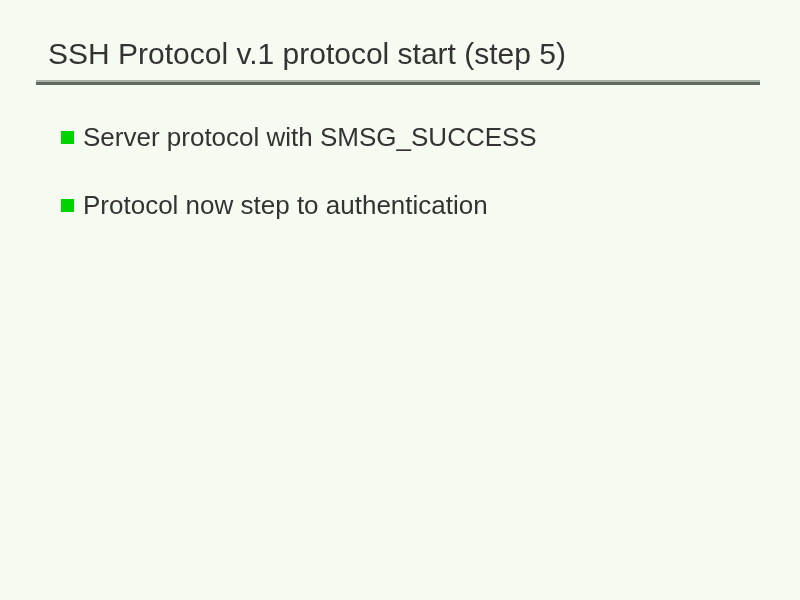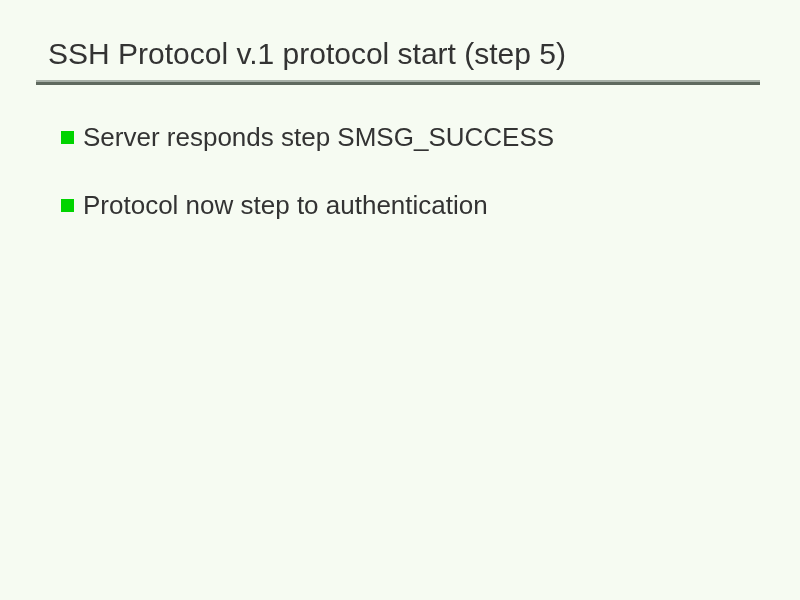--- a/index.html
+++ b/index.html
@@ -31,21 +31,21 @@
 
   <div class="slide-title" style="color: rgb(51, 51, 51);">SSH Protocol v.1 protocol start (step 5)</div>
 
   <div class="title-rule">
     <div class="rule-top" style="background: rgb(167, 175, 167);"></div>
     <div class="rule-bottom" style="background: rgb(95, 105, 95);"></div>
   </div>
 
   <div class="bullet-row row-0">
     <span class="bullet-square" style="background: rgb(0, 212, 0);"></span>
-    <span class="bullet-text" style="color: rgb(51, 51, 51);">Server responds step SMSG_SUCCESS</span>
+    <span class="bullet-text" style="color: rgb(51, 51, 51);">Server protocol with SMSG_SUCCESS</span>
   </div>
 
   <div class="bullet-row row-1">
     <span class="bullet-square" style="background: rgb(0, 212, 0);"></span>
     <span class="bullet-text" style="color: rgb(51, 51, 51);">Protocol now step to authentication</span>
   </div>
 
 </div>
 
 </body></html>

